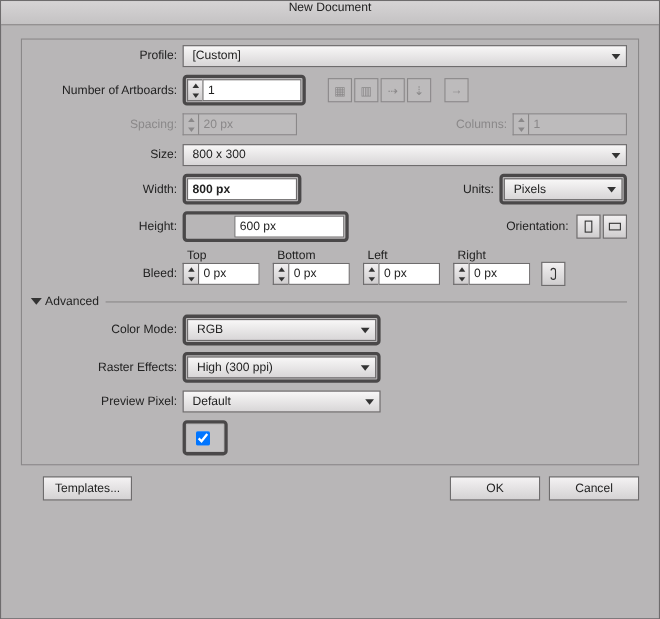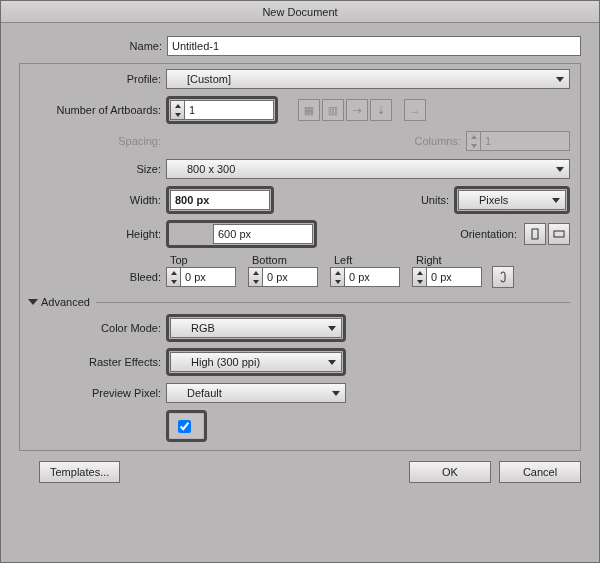--- a/index.html
+++ b/index.html
@@ -19,21 +19,21 @@
     background: #b8b6b7;
     border: 1px solid #6e6c6d;
     display: flex;
     flex-direction: column;
   }
   .titlebar {
     background: linear-gradient(#d6d4d5, #c4c2c3);
     border-bottom: 1px solid #8a8889;
     height: 22px;
     display: flex;
-    align-items: center;
+    align-items: flex-start;
     justify-content: center;
     font-size: 11px;
     color: #222;
   }
   .content {
     flex: 1;
     padding: 12px 18px 14px 18px;
     position: relative;
   }
   .row {
@@ -57,21 +57,21 @@
     font-size: 11px;
     color: #222;
     outline: none;
   }
   .field.dim { background:#bdbbbc; color:#8a8889; border-color:#8a8889; }
   .select {
     height: 20px;
     background: linear-gradient(#f8f7f7,#d8d6d7);
     border: 1px solid #6e6c6d;
     font-size: 11px;
-    padding: 0 18px 0 20px;
+    padding: 0 18px 0 8px;
     position: relative;
     display: flex;
     align-items: center;
     color:#222;
   }
   .select::after {
     content:"";
     position:absolute;
     right:5px;
     top:50%;
@@ -158,24 +158,20 @@
 </style>
 </head>
 <body>
 
 <div class="dialog">
   <div class="titlebar">
     <span>New Document</span>
   </div>
   <div class="content">
 
-    <div class="row">
-      <div class="lbl" style="width:148px;">Name:</div>
-      <input class="field" style="flex: 1 1 0%;" value="Untitled-1">
-    </div>
 
     <fieldset class="group" style="padding-top:4px;">
 
       <div class="row">
         <div class="lbl" style="width:136px;">Profile:</div>
         <div class="select" style="flex:1;">
           <span>[Custom]</span>
         </div>
       </div>
 
@@ -194,20 +190,27 @@
         <span class="icnbtn dim">▦</span>
         <span class="icnbtn dim">▥</span>
         <span class="icnbtn dim">⇢</span>
         <span class="icnbtn dim">⇣</span>
         <div style="width:10px;"></div>
         <span class="icnbtn dim">→</span>
       </div>
 
       <div class="row">
         <div class="lbl dim" style="width:136px;">Spacing:</div>
+        <span class="spinner dim">
+          <span class="arrows">
+              <span class="up"></span>
+              <span class="down"></span>
+            </span>
+          <input class="field dim" style="width: 90px;" disabled="" value="20 px">
+        </span>
         <div style="flex:1;"></div>
         <div class="lbl dim" style="width:60px;">Columns:</div>
         <span class="spinner dim">
           <span class="arrows">
               <span class="up"></span>
               <span class="down"></span>
             </span>
           <input class="field dim" style="width: 90px;" disabled="" value="1">
         </span>
       </div>

